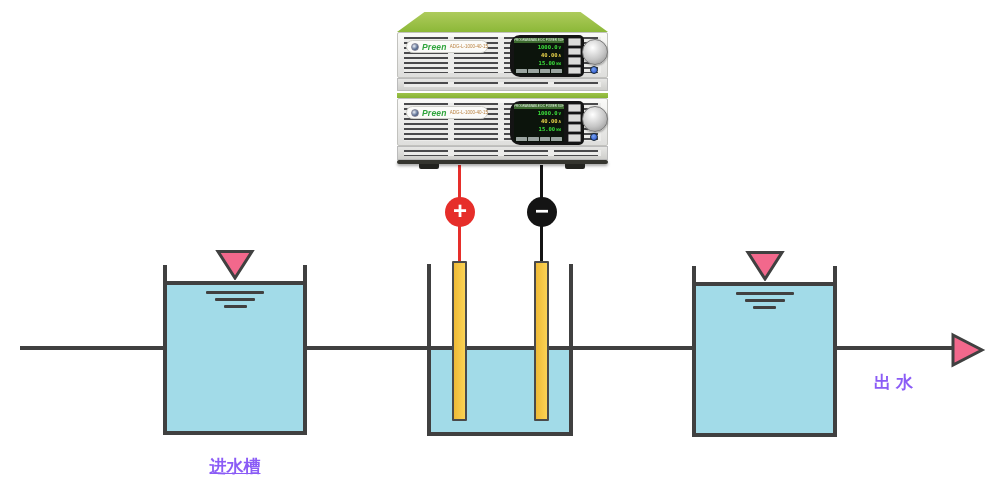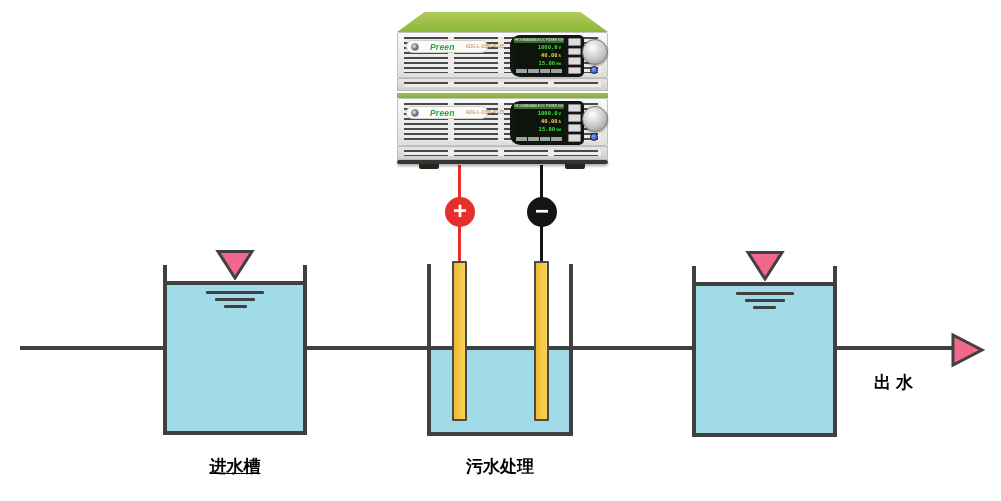--- a/index.html
+++ b/index.html
@@ -12,21 +12,21 @@
   .psu-top { position:absolute; left:0; width:211px; background:linear-gradient(180deg,#aecb5c,#8cb838); clip-path:polygon(13% 0,87% 0,100% 100%,0 100%); }
   .psu-strip { position:absolute; left:0; width:211px; background:linear-gradient(180deg,#9ec24a,#86b334); }
   .psu-panel { position:absolute; left:0; width:211px; background:linear-gradient(180deg,#fafaf8,#dededc); border:1px solid #c2c2be; border-radius:2px; }
   .vents { position:absolute; left:6px; right:6px; top:4px; bottom:4px;
            background:
              repeating-linear-gradient(90deg, rgba(236,236,234,0) 0 44px, #ececea 44px 50px),
              repeating-linear-gradient(180deg, #4a4a4c 0 2px, #ececea 2px 5px); }
   .psu-base { position:absolute; left:0; width:211px; background:linear-gradient(180deg,#e6e6e4,#cfcfcc); border:1px solid #bbb; }
   .psu-base .vents { top:3px; bottom:3px; }
   .logo-pill { position:absolute; left:8px; top:7px; height:13px; width:82px; background:#fbfbf9; border:1px solid #cfcfc9;
-               border-radius:7px; display:flex; align-items:center; gap:11px; padding:0 4px; z-index:2; }
+               border-radius:7px; display:flex; align-items:center; gap:3px; padding:0 4px; z-index:2; }
   .globe { width:8px; height:8px; border-radius:50%; background:radial-gradient(circle at 35% 35%, #eef2f8, #5a6f94 60%, #2e4468); border:0.5px solid #889; flex:0 0 auto; }
   .brand-text { font-size:8.5px; font-weight:bold; font-style:italic; color:#2fa43c; letter-spacing:.2px; white-space:nowrap; }
   .model-text { font-size:4.5px; color:#b9803f; white-space:nowrap; }
   .bezel { position:absolute; left:112px; top:2px; width:74px; background:#141414; border-radius:10px 5px 5px 10px; z-index:2; }
   .screen { position:absolute; left:4px; top:3px; bottom:3px; width:50px; background:#0c140c; border-radius:2px; overflow:hidden; }
   .scr-header { height:5px; background:#3d6b2f; color:#e6f2e6; font-size:3px; line-height:5px; text-align:center; white-space:nowrap; overflow:hidden; }
   .scr-row { height:8px; line-height:8px; text-align:right; padding-right:3px; font-family:"DejaVu Sans Mono",monospace; font-weight:bold; font-size:5.5px; white-space:nowrap; }
   .scr-row .unit { font-size:4px; margin-left:1px; }
   .row-v { color:#3ce03c; } .row-a { color:#e8d24a; } .row-w { color:#3ce03c; }
   .softbar { position:absolute; left:2px; right:2px; bottom:1px; height:4px; display:flex; gap:1px; }
@@ -61,21 +61,21 @@
   .ripples { position:absolute; left:0; right:0; top:6px; display:flex; flex-direction:column; align-items:center; gap:4px; }
   .ripples span { display:block; height:3px; background:#404040; border-radius:1px; }
   .rip1 { width:58px; } .rip2 { width:40px; } .rip3 { width:23px; }
   .marker-svg { position:absolute; left:50%; transform:translateX(-50%); top:-16px; }
 
   
   .electrode { position:absolute; top:261px; width:15px; height:160px; background:linear-gradient(90deg,#efba36,#fbd355);
                border:2.5px solid #4a4a4a; border-radius:1px; z-index:4; }
 
   
-  .diagram-label { position:absolute; font-size:17px; font-weight:bold; color:#000000; text-align:center; z-index:4; }
+  .diagram-label { position:absolute; font-size:17px; font-weight:bold; color:#8b5cf6; text-align:center; z-index:4; }
 </style>
 </head>
 <body>
 
 <div class="canvas">
 
   <div class="psu-stack">
 
     <div class="psu-unit" style="top:0;">
       <div class="psu-top" style="top:0; height:20px;"></div>
@@ -199,16 +199,15 @@
     <div class="water" style="top:16px;">
       <div class="ripples">
         <span class="rip1"></span>
           <span class="rip2"></span>
           <span class="rip3"></span>
       </div>
     </div>
   </div>
 
   <div class="diagram-label" style="left:185px; top:455px; width:100px;text-decoration:underline;">进水槽</div>
-  <div class="diagram-label" style="left:440px; top:455px; width:120px;">污水处理</div>
   <div class="diagram-label" style="left:856px; top:371px; width:80px; letter-spacing:5px;">出水</div>
 
 </div>
 
 </body></html>

